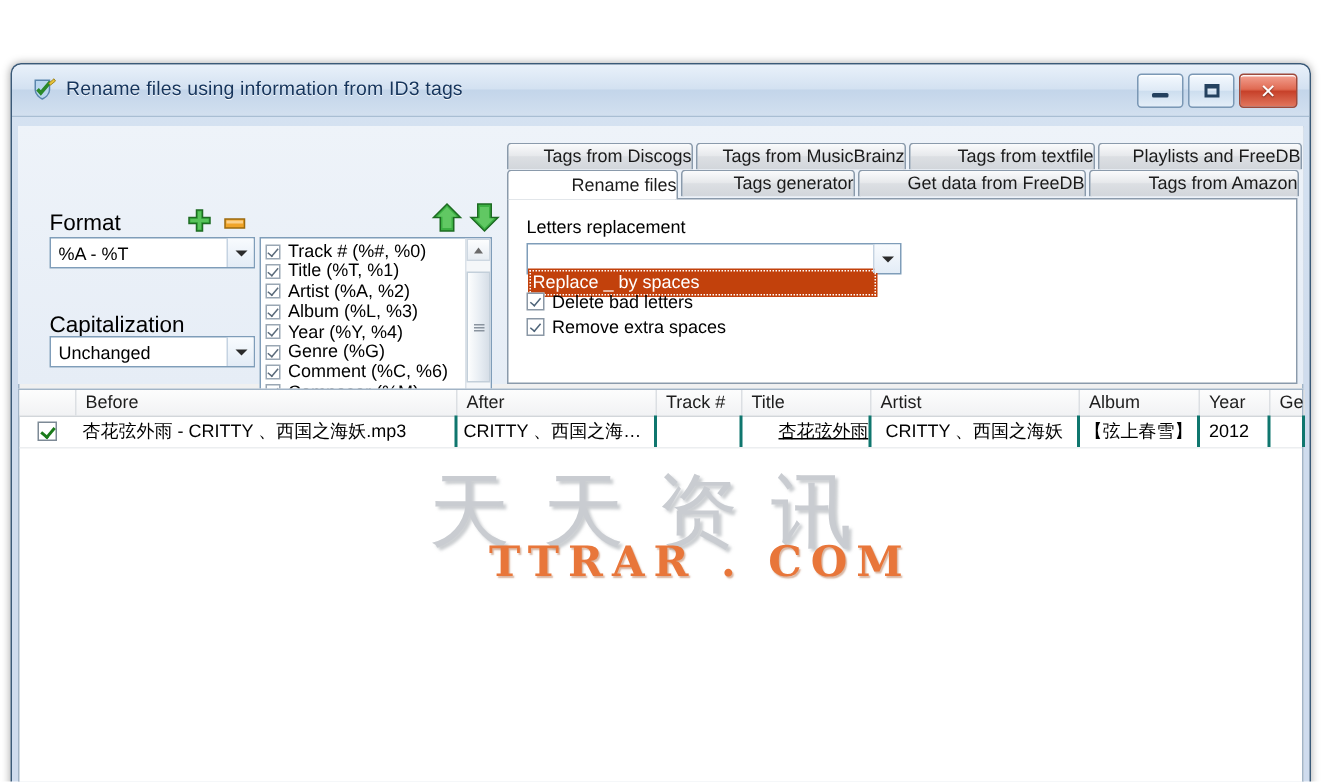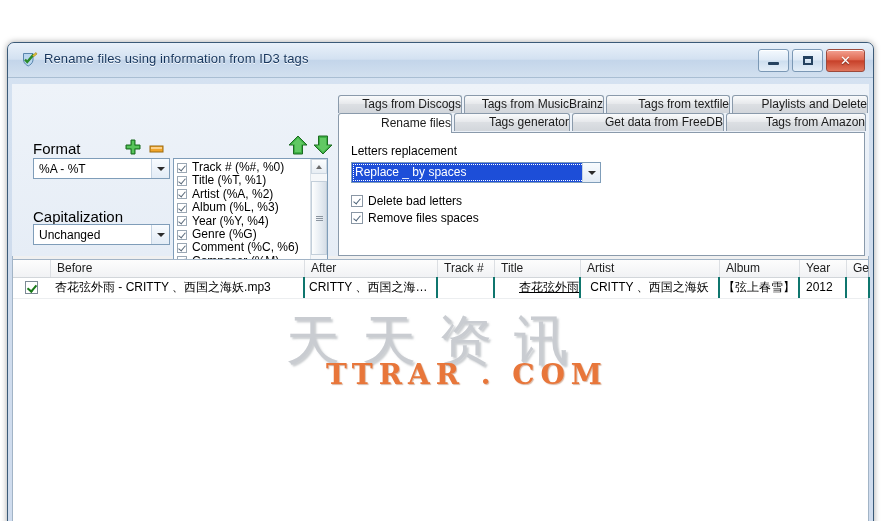--- a/index.html
+++ b/index.html
@@ -157,22 +157,22 @@
     background:#ffffff;border-color:#8a9aab;height:20px;line-height:18px;
     position:relative;z-index:5;
   }
   .tabpanel{
     position:absolute;left:0;top:45px;width:527px;height:124px;
     background:#ffffff;border:1px solid #8a9aab;box-sizing:border-box;
   }
   .tp-label{position:absolute;left:12px;top:11px;font-size:12px;}
   #letters-combo{left:12px;top:29px;width:250px;background:#fff;}
   #letters-combo .val{
-    left:0;top:0;width:233px;height:19px;line-height:18px;padding-left:3px;
-    background:#1d4ed8;color:#fff;box-sizing:border-box;
+    left:0;top:16px;width:233px;height:19px;line-height:18px;padding-left:3px;
+    background:#c2410c;color:#fff;box-sizing:border-box;
     outline:1px dotted #fff;outline-offset:-2px;
   }
   .cbrow{position:absolute;left:12px;display:flex;align-items:center;font-size:12px;}
   .cbrow.a{top:61px;}
   .cbrow.b{top:78px;}
   .wcb{
     width:12px;height:12px;border:1px solid #8a97a5;background:#fff;
     margin-right:5px;position:relative;flex:none;box-sizing:border-box;
   }
   .wcb::after{
@@ -395,21 +395,21 @@
           </svg>
         </div>
       </div>
     </div>
 
     <div class="tabwrap">
       <div class="tabrow r1" id="tabs-row-1">
           <div class="tab" style="width: 124px;"><span>Tags from Discogs</span></div>
           <div class="tab" style="width: 140px;"><span>Tags from MusicBrainz</span></div>
           <div class="tab" style="width: 124px;"><span>Tags from textfile</span></div>
-          <div class="tab" style="width: 136px;"><span>Playlists and Delete</span></div>
+          <div class="tab" style="width: 136px;"><span>Playlists and FreeDB</span></div>
         </div>
       <div class="tabrow r2" id="tabs-row-2">
           <div class="tab active" style="width: 114px;"><span>Rename files</span></div>
           <div class="tab" style="width: 116px;"><span>Tags generator</span></div>
           <div class="tab" style="width: 152px;"><span>Get data from FreeDB</span></div>
           <div class="tab" style="width: 140px;"><span>Tags from Amazon</span></div>
         </div>
 
       <div class="tabpanel">
         <div class="tp-label">Letters replacement</div>
@@ -418,21 +418,21 @@
           <span class="arrow">
               <i></i>
             </span>
         </div>
         <div class="cbrow a">
           <span class="wcb"></span>
           <span>Delete bad letters</span>
         </div>
         <div class="cbrow b">
           <span class="wcb"></span>
-          <span>Remove files spaces</span>
+          <span>Remove extra spaces</span>
         </div>
       </div>
     </div>
 
     <div class="lower">
       <div class="lheader" id="list-header">
           <div class="hcell" style="left: 0px; width: 38px;"></div>
           <div class="hcell" style="left: 292px; width: 133px;">After</div>
           <div class="hcell" style="left: 38px; width: 254px;">Before</div>
           <div class="hcell" style="left: 425px; width: 57px;">Track #</div>

